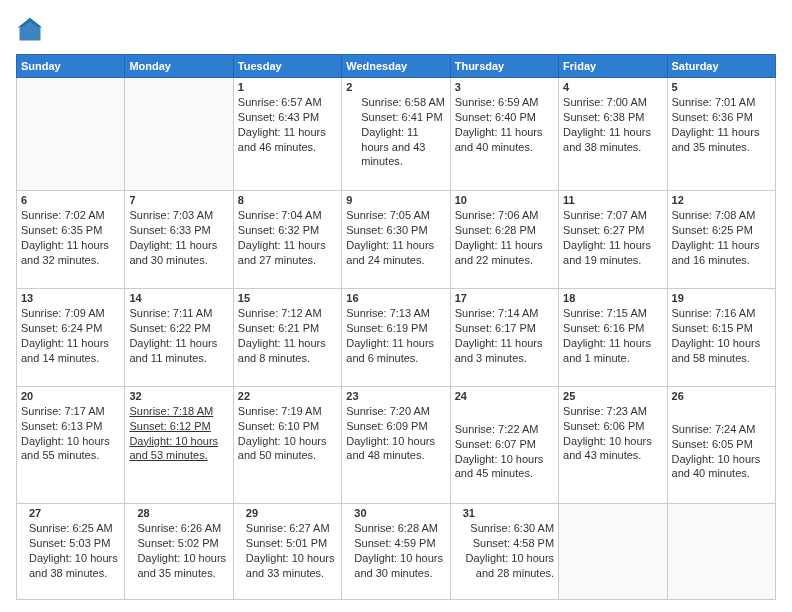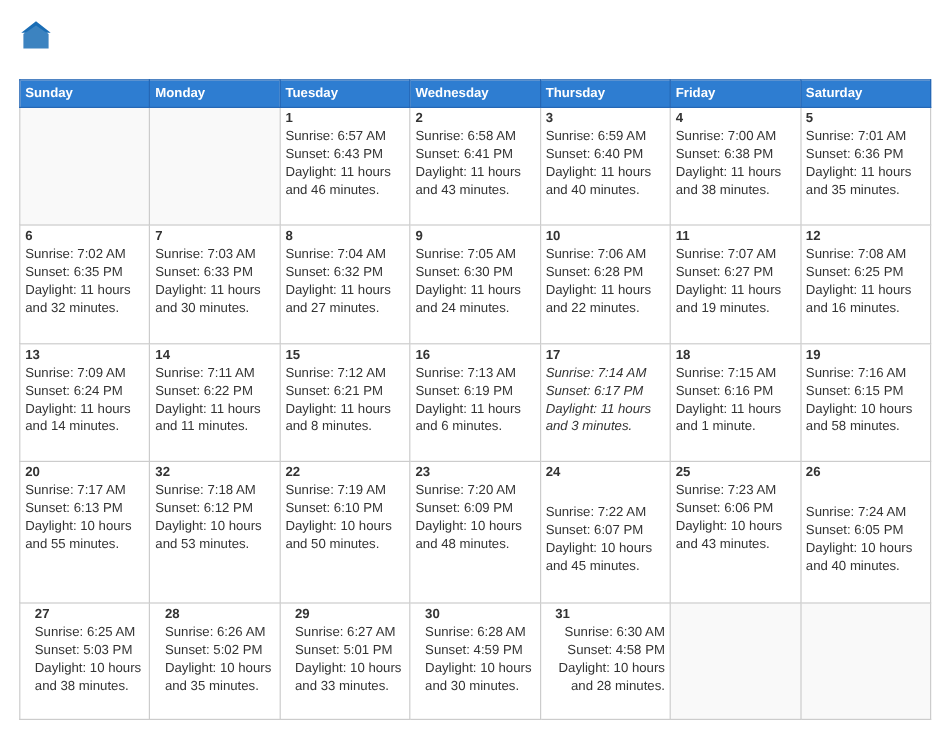--- a/index.html
+++ b/index.html
@@ -9,21 +9,20 @@
       width: 792px;
       height: 612px;
       overflow: hidden;
     }
     .page {
       width: 792px;
       height: 612px;
       padding: 16px 16px 12px 16px;
       display: flex;
       flex-direction: column;
-      gap: 12px;
     }
     .header {
       display: flex;
       justify-content: space-between;
       align-items: flex-start;
       margin-bottom: 10px;
     }
     .logo {
       display: flex;
       align-items: center;
@@ -142,21 +141,21 @@
           <td class="empty-cell"></td>
           <td class="empty-cell"></td>
           <td>
             <span class="day-num">1</span>
             <div class="cell-text" style="white-space: pre-line;">Sunrise: 6:57 AM
 Sunset: 6:43 PM
 Daylight: 11 hours and 46 minutes.</div>
           </td>
           <td>
             <span class="day-num">2</span>
-            <div class="cell-text" style="white-space: pre-line;">Sunrise: 6:58 AM
+            <div class="cell-text" style="white-space: pre-line; margin-left: 15px;">Sunrise: 6:58 AM
 Sunset: 6:41 PM
 Daylight: 11 hours and 43 minutes.</div>
           </td>
           <td>
             <span class="day-num">3</span>
             <div class="cell-text" style="white-space: pre-line;">Sunrise: 6:59 AM
 Sunset: 6:40 PM
 Daylight: 11 hours and 40 minutes.</div>
           </td>
           <td>
@@ -236,21 +235,21 @@
 Daylight: 11 hours and 8 minutes.</div>
           </td>
           <td>
             <span class="day-num">16</span>
             <div class="cell-text" style="white-space: pre-line;">Sunrise: 7:13 AM
 Sunset: 6:19 PM
 Daylight: 11 hours and 6 minutes.</div>
           </td>
           <td>
             <span class="day-num">17</span>
-            <div class="cell-text" style="white-space: pre-line; font-style: italic;">Sunrise: 7:14 AM
+            <div class="cell-text" style="white-space: pre-line;">Sunrise: 7:14 AM
 Sunset: 6:17 PM
 Daylight: 11 hours and 3 minutes.</div>
           </td>
           <td>
             <span class="day-num">18</span>
             <div class="cell-text" style="white-space: pre-line;">Sunrise: 7:15 AM
 Sunset: 6:16 PM
 Daylight: 11 hours and 1 minute.</div>
           </td>
           <td>
@@ -262,21 +261,21 @@
         </tr>
         <tr>
           <td>
             <span class="day-num">20</span>
             <div class="cell-text" style="white-space: pre-line;">Sunrise: 7:17 AM
 Sunset: 6:13 PM
 Daylight: 10 hours and 55 minutes.</div>
           </td>
           <td>
             <span class="day-num">32</span>
-            <div class="cell-text" style="white-space: pre-line;">Sunrise: 7:18 AM
+            <div class="cell-text" style="white-space: pre-line; text-decoration: underline;">Sunrise: 7:18 AM
 Sunset: 6:12 PM
 Daylight: 10 hours and 53 minutes.</div>
           </td>
           <td>
             <span class="day-num">22</span>
             <div class="cell-text" style="white-space: pre-line;">Sunrise: 7:19 AM
 Sunset: 6:10 PM
 Daylight: 10 hours and 50 minutes.</div>
           </td>
           <td>

